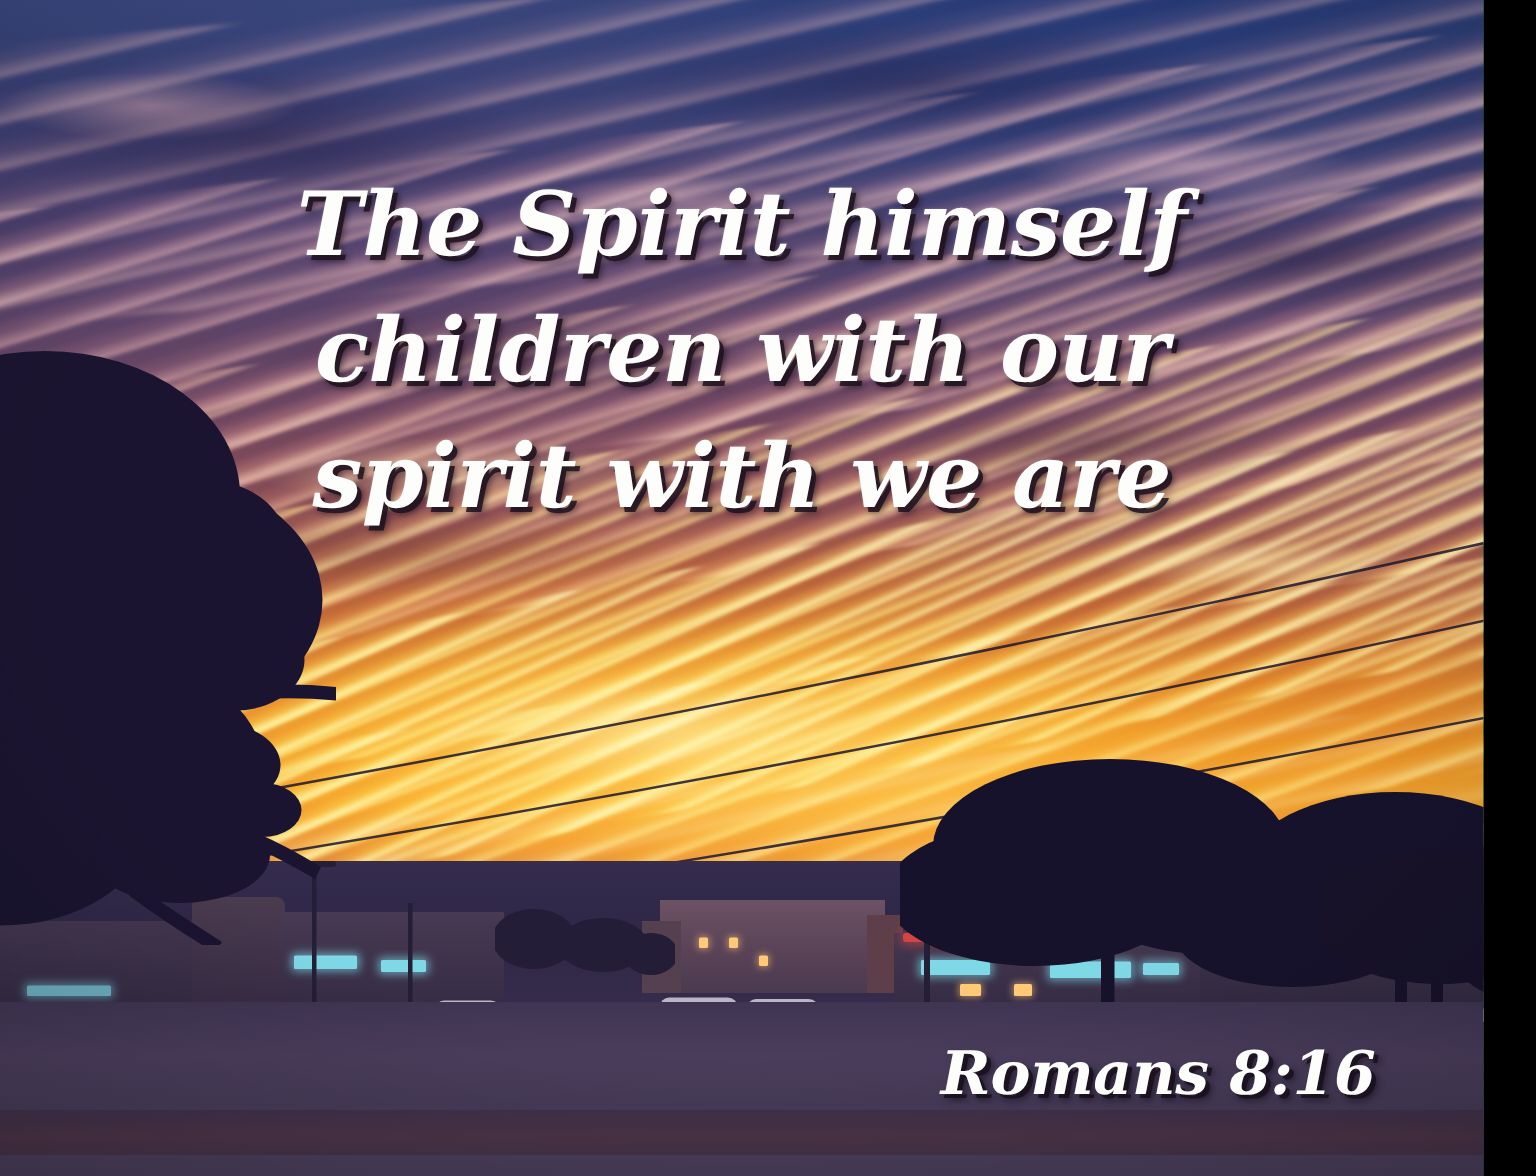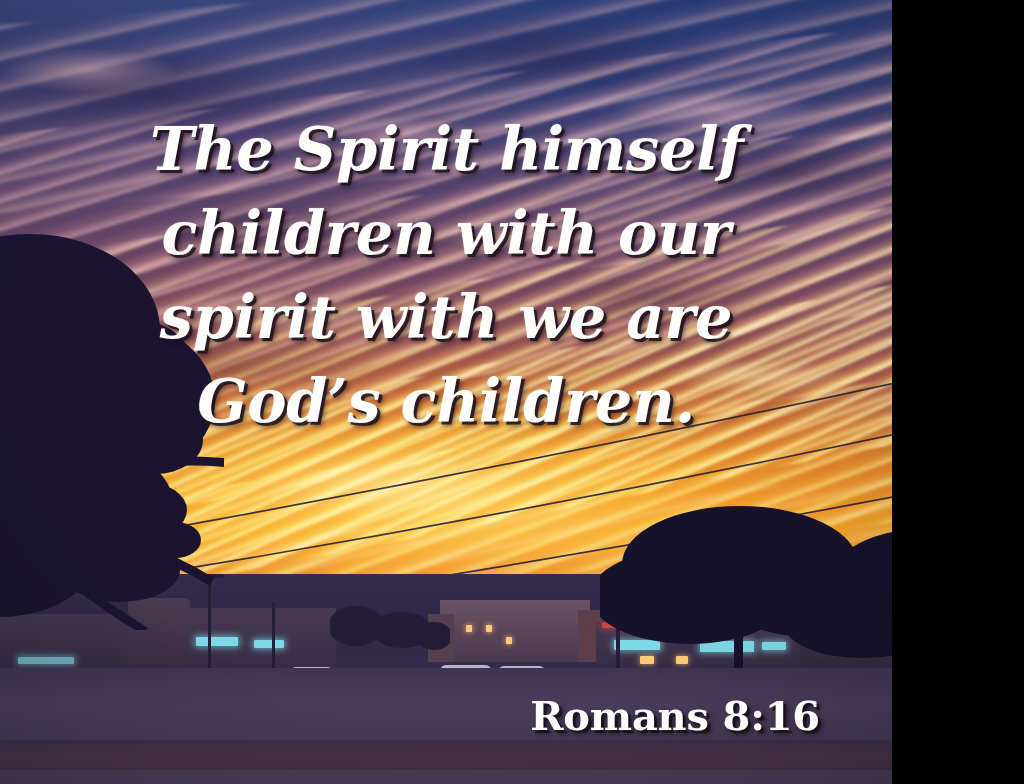--- a/index.html
+++ b/index.html
@@ -6,21 +6,21 @@
     margin: 0;
     padding: 0;
     background: #000;
   }
   body {
     font-family: "Liberation Serif", serif;
   }
 
   #scene {
     position: relative;
-    width: 892px;
+    width: 989px;
     height: 784px;
     overflow: hidden;
     background: #15803d;
   }
 
   
   .layer { position: absolute; inset: 0; }
 
   #sky-base {
     background:
@@ -218,20 +218,21 @@
   }
   #verse-text .vline { display: block; white-space: nowrap; }
 
   #verse-ref {
     position: absolute;
     right: 72px;
     top: 694px;
     color: #fdfdfb;
     font-family: "DejaVu Serif", "Liberation Serif", serif;
     font-weight: 700;
+    font-style: italic;
     font-size: 40px;
     line-height: 44px;
     letter-spacing: -0.2px;
     text-shadow:
       3px 3px 0px rgba(25,15,28,0.85),
       4px 4px 5px rgba(15,8,20,0.6);
     user-select: none;
   }
 
   
@@ -402,18 +403,17 @@
   <div id="road"></div>
   <div id="median"></div>
   <div id="sidewalk"></div>
 
   <div class="layer" id="vignette"></div>
 
   <div id="verse-text">
     <span class="vline">The Spirit himself</span>
     <span class="vline">children with our</span>
     <span class="vline">spirit with we are</span>
-    <span class="vline">God’s children.</span>
   </div>
 
   <div id="verse-ref">Romans 8:16</div>
 
 </div>
 
 </body></html>

